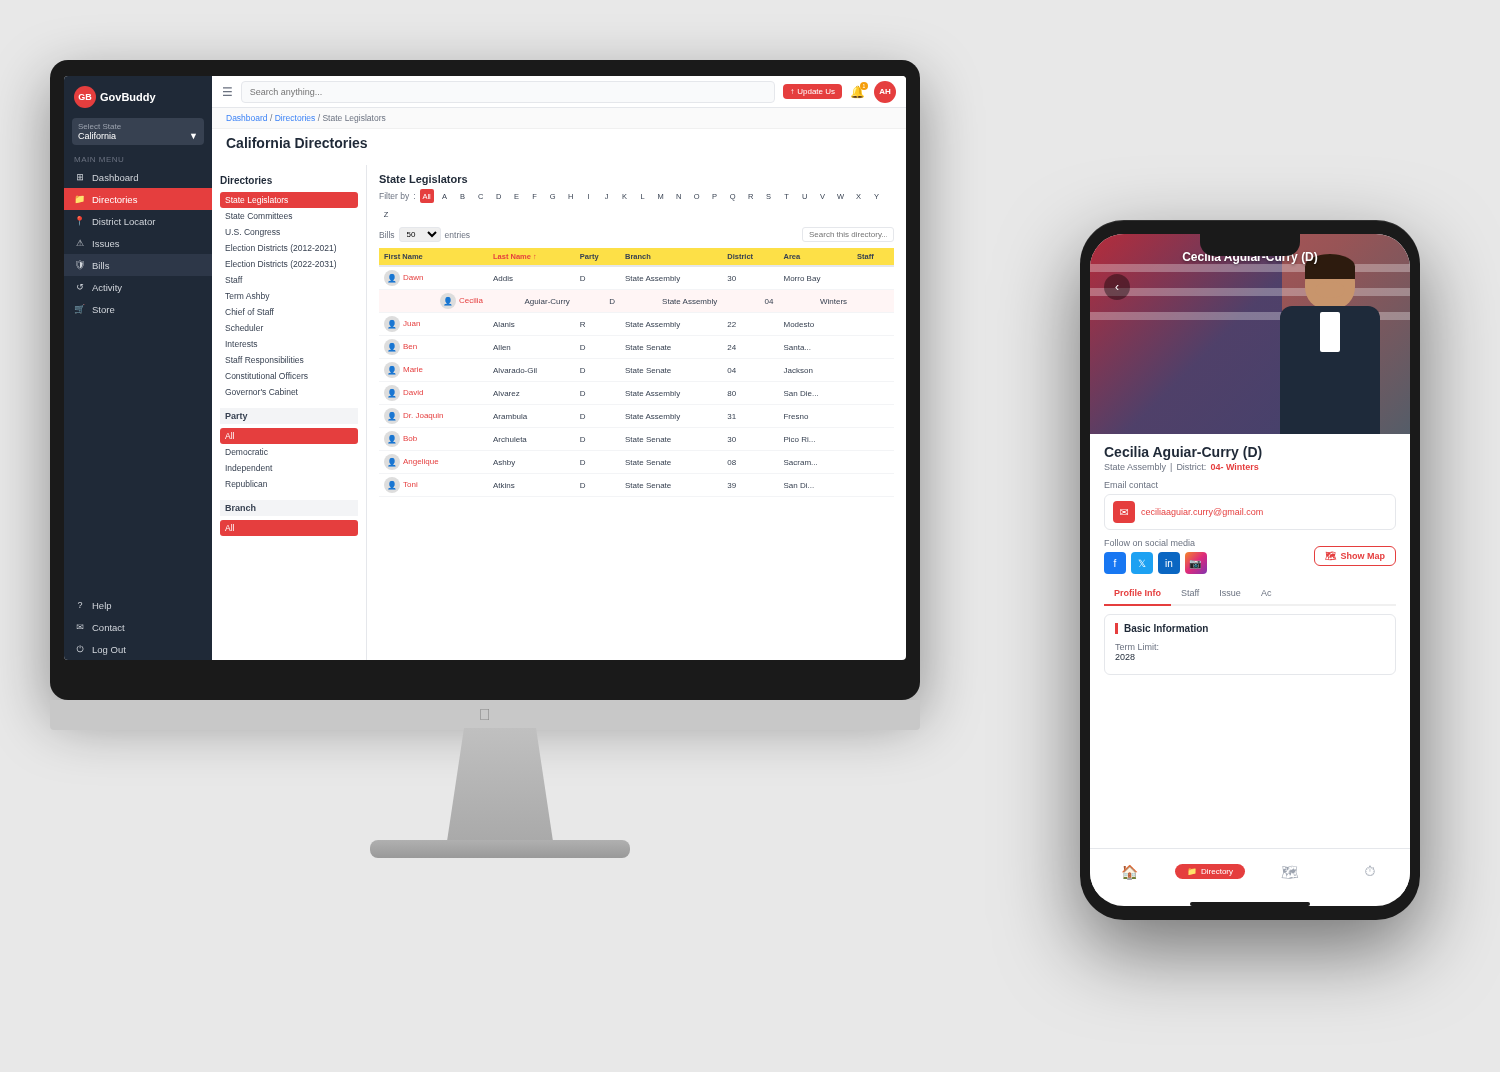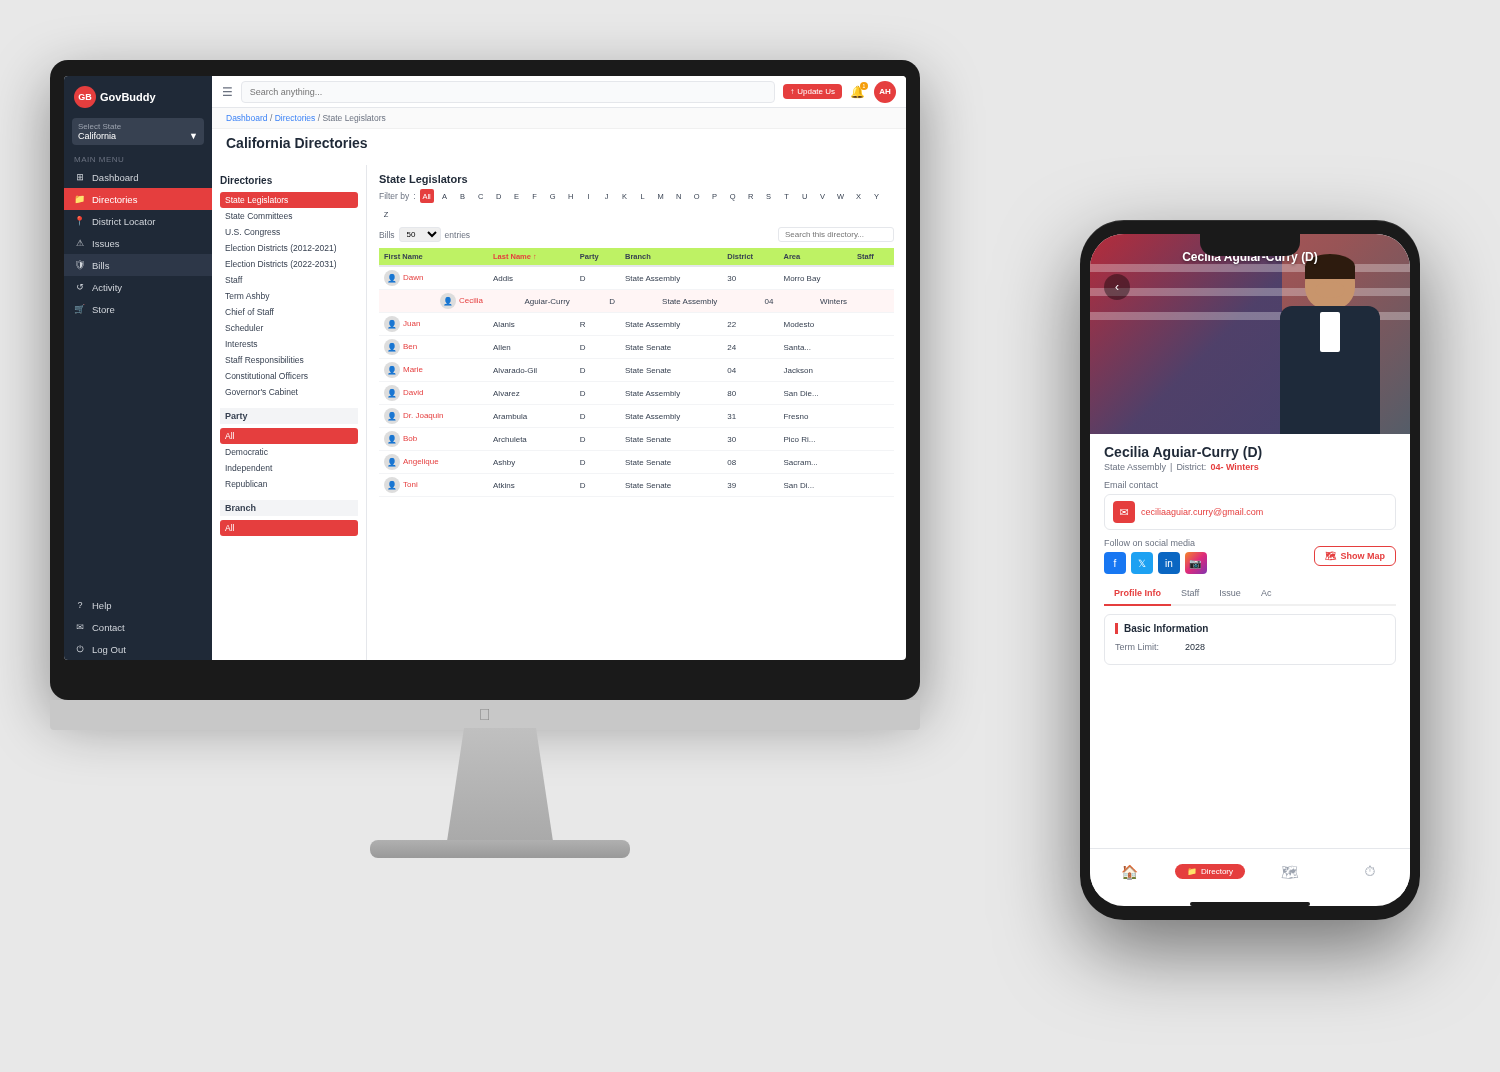--- a/index.html
+++ b/index.html
@@ -398,31 +398,31 @@
       border-radius: 3px;
       font-size: 8px;
       padding: 1px 3px;
     }
 
     .search-dir {
       border: 1px solid #e5e7eb;
       border-radius: 3px;
       font-size: 8px;
       padding: 2px 6px;
-      width: 116px;
+      width: 92px;
     }
 
     table {
       width: 100%;
       border-collapse: collapse;
       font-size: 8px;
     }
 
     thead th {
-      background: #bef264;
+      background: #fde047;
       border-bottom: 2px solid #e5e7eb;
       padding: 4px 5px;
       text-align: left;
       font-weight: 600;
       color: #374151;
       font-size: 7.5px;
     }
 
     thead th.sort {
       color: #e53e3e;
@@ -677,20 +677,21 @@
       color: #1f2937;
       border-left: 3px solid #e53e3e;
       padding-left: 6px;
       margin-bottom: 8px;
     }
 
     .info-row {
       display: flex;
       font-size: 9px;
       margin-bottom: 4px;
+      flex-direction: column;
     }
 
     .info-label {
       color: #6b7280;
       width: 70px;
       flex-shrink: 0;
     }
 
     .info-value {
       color: #1f2937;

